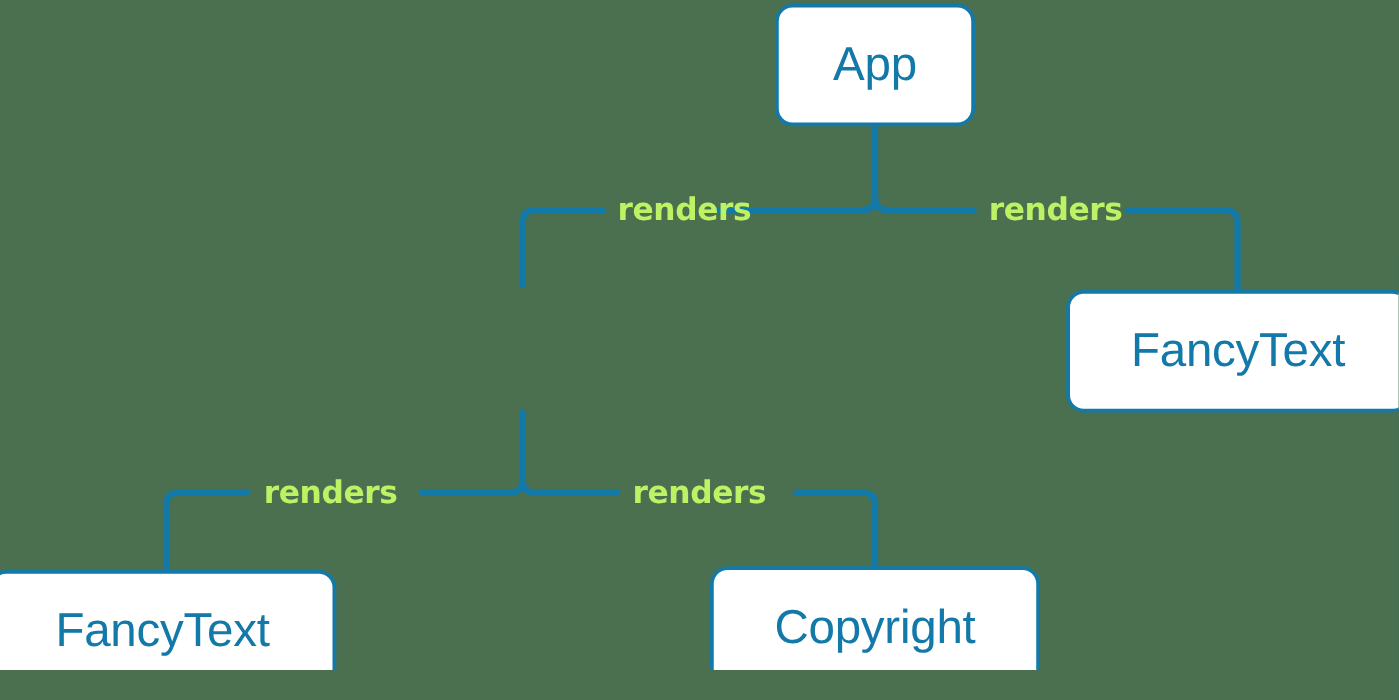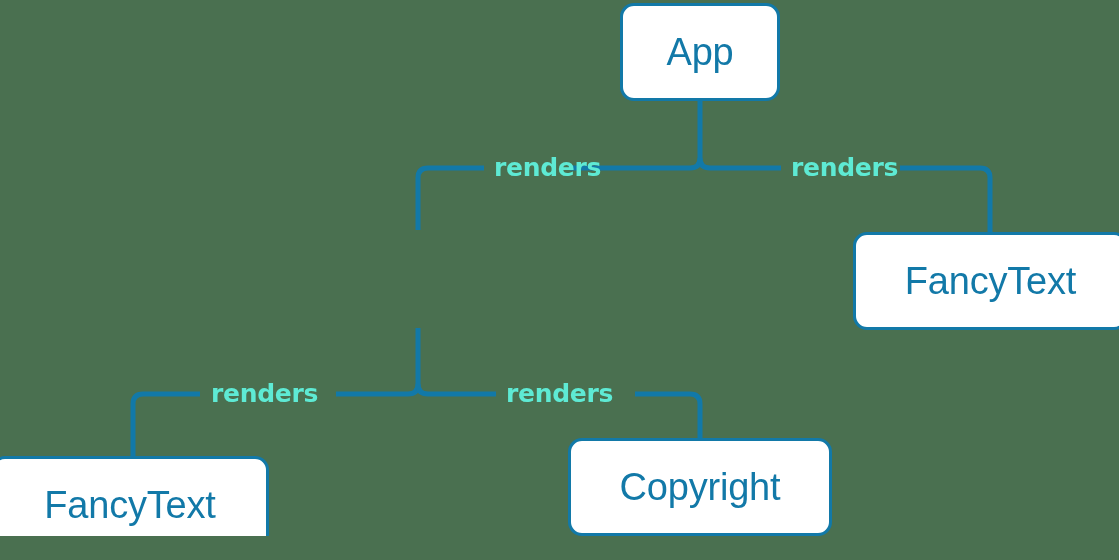--- a/index.html
+++ b/index.html
@@ -39,21 +39,21 @@
     letter-spacing: -0.2px;
     white-space: nowrap;
     z-index: 2;
   }
   .node-label {
     display: block;
     line-height: 1;
   }
   .edge-label {
     position: absolute;
-    color: #5eead4;
+    color: #bef264;
     font-family: "DejaVu Sans", "Liberation Sans", sans-serif;
     font-weight: 600;
     font-size: 25px;
     line-height: 1;
     white-space: nowrap;
     letter-spacing: -0.3px;
     z-index: 3;
   }
 </style>
 </head>
@@ -80,21 +80,21 @@
 
 
   <div class="node" style="left:853px; top:232px; width:275px; height:98px;">
     <span class="node-label">FancyText</span>
   </div>
 
   <div class="node" style="left:-9px; top:456px; width:278px; height:98px;">
     <span class="node-label">FancyText</span>
   </div>
 
-  <div class="node" style="left:568px; top:438px; width:264px; height:98px;">
+  <div class="node" style="left:568px; top:453px; width:264px; height:98px;">
     <span class="node-label">Copyright</span>
   </div>
 
   <div class="edge-label" style="left:494px; top:155px;">renders</div>
 
   <div class="edge-label" style="left:791px; top:155px;">renders</div>
 
   <div class="edge-label" style="left:211px; top:381px;">renders</div>
 
   <div class="edge-label" style="left:506px; top:381px;">renders</div>

